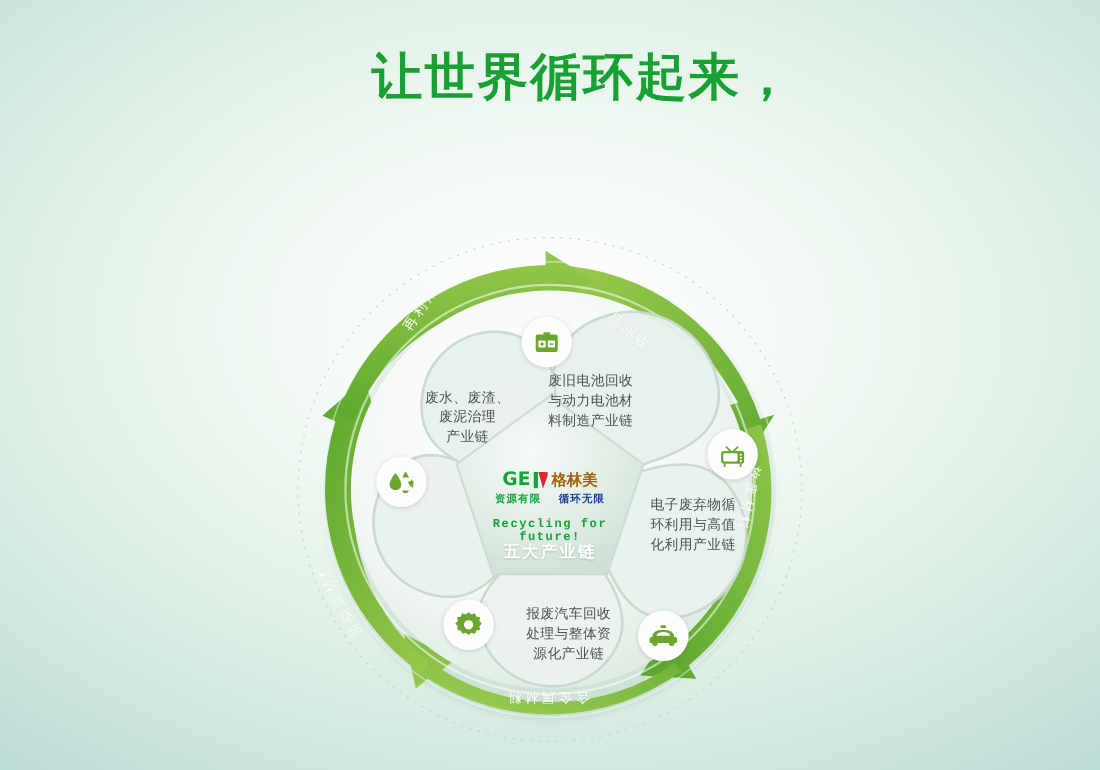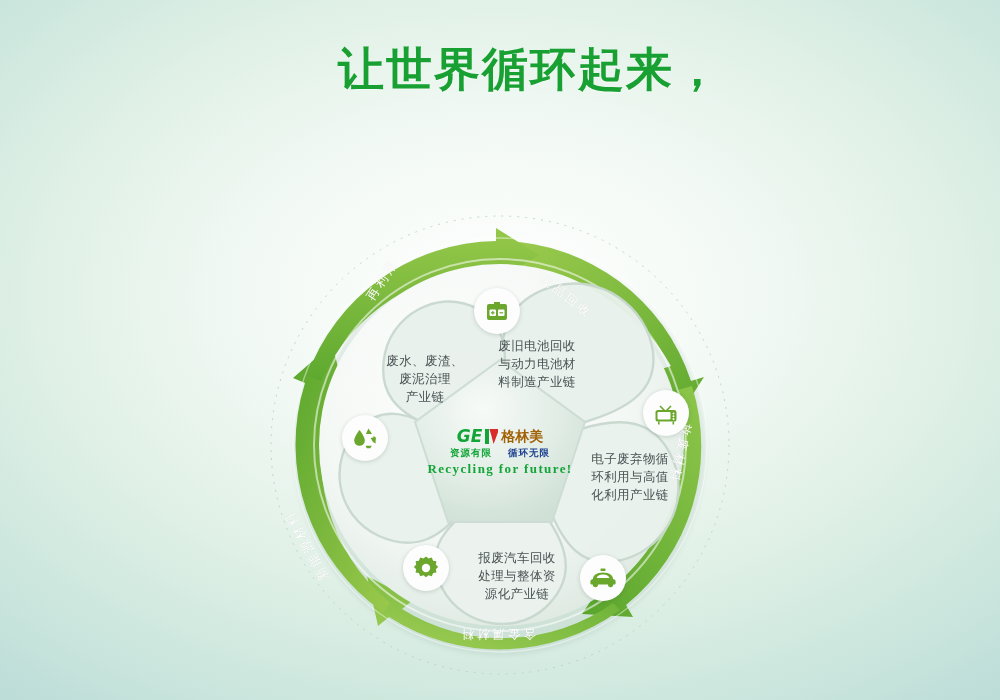--- a/index.html
+++ b/index.html
@@ -60,37 +60,36 @@
     width:150px;text-align:center;
     left:170px;top:218px;
   }
   #logo-row{
     display:flex;align-items:center;justify-content:center;gap:3px;height:17px;
   }
   #logo-gem{
     font-family:"DejaVu Sans",sans-serif;
     font-weight:bold;font-size:17px;letter-spacing:0px;color:#13a538;
     line-height:17px;
-    font-style:italic;
   }
   #logo-m{
     position:relative;display:inline-block;width:13px;height:15px;vertical-align:middle;
   }
   #logo-cn{
     font-size:14px;font-weight:bold;color:#a16207;letter-spacing:0px;line-height:17px;
   }
   #logo-slogan{
     margin-top:2px;
     font-size:9.5px;color:#13a538;font-weight:bold;letter-spacing:1px;
     display:flex;justify-content:center;gap:16px;
   }
   #logo-slogan span:nth-child(2){color:#1b3f8f;}
   #logo-en{
-    margin-top:1px;font-size:13px;color:#13a538;font-weight:bold;
-    letter-spacing:1.4px;font-family:Liberation Serif, serif;
+    margin-top:11px;font-size:11px;color:#13a538;font-weight:bold;
+    letter-spacing:1.4px;font-family:Liberation Mono, monospace;
   }
   #center-caption{
     position:absolute;left:170px;top:282px;width:150px;text-align:center;
     color:#ffffff;font-size:15px;font-weight:bold;letter-spacing:2px;
     text-shadow:0 1px 2px rgba(90,120,100,.35);
   }
 </style>
 </head>
 <body>
 
@@ -307,14 +306,15 @@
       </span>
       <span id="logo-cn">格林美</span>
     </div>
     <div id="logo-slogan">
       <span>资源有限</span>
       <span>循环无限</span>
     </div>
     <div id="logo-en">Recycling for future!</div>
   </div>
 
+  <div id="center-caption">五大产业链</div>
 
 </div>
 
 </body></html>

